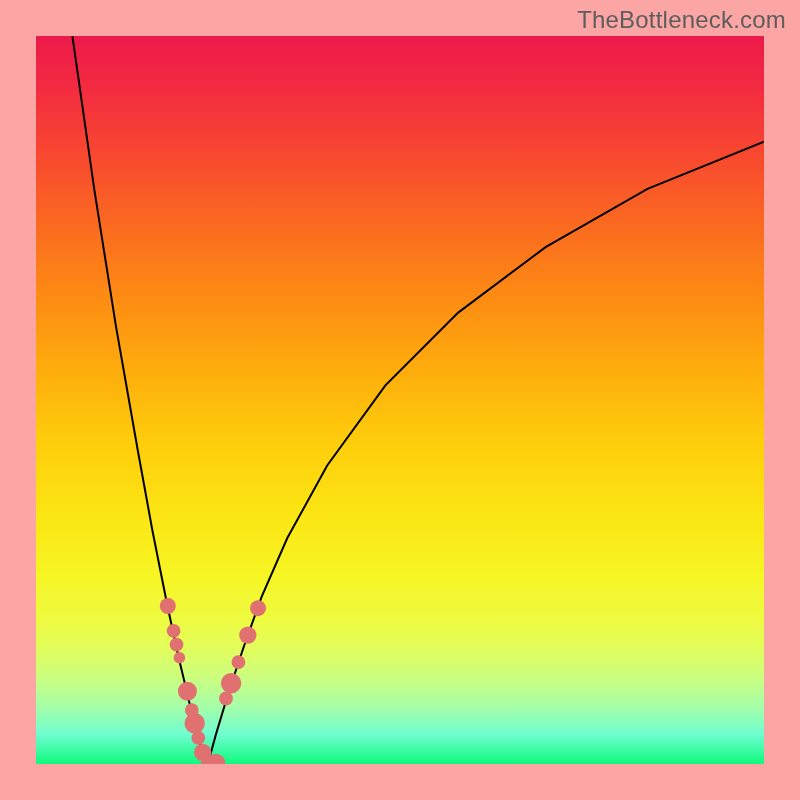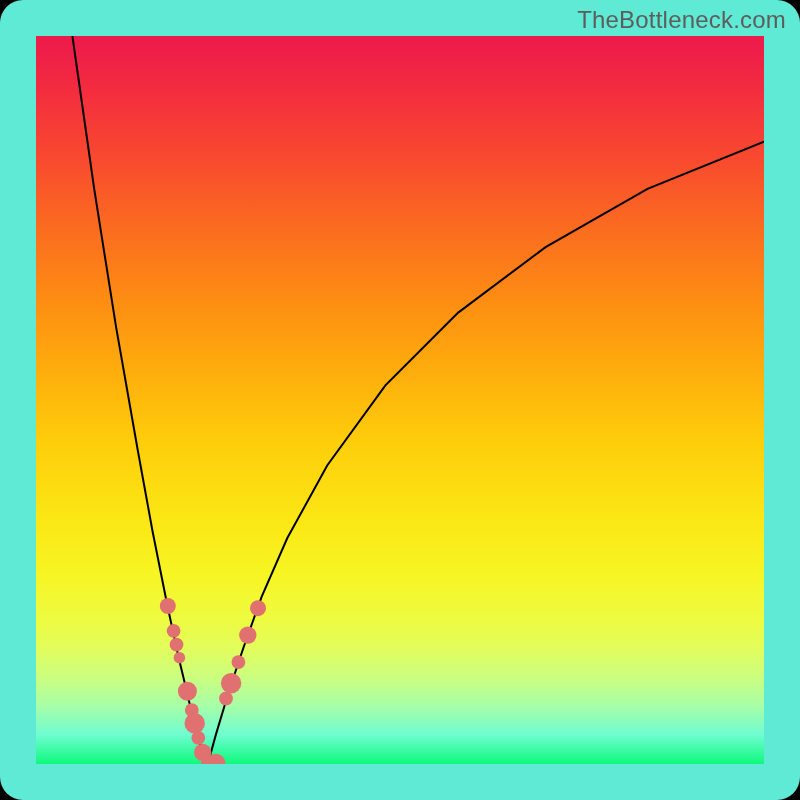--- a/index.html
+++ b/index.html
@@ -7,22 +7,21 @@
     padding: 0;
     width: 800px;
     height: 800px;
     overflow: hidden;
     background: #000;
     font-family: Arial, Helvetica, sans-serif;
   }
   .frame {
     position: absolute;
     inset: 0;
-    background: #5eead4;
-    border-radius: 23px;
+    background: #fca5a5;
   }
   .plot {
     position: absolute;
     left: 36px;
     top: 36px;
     width: 728px;
     height: 728px;
     overflow: hidden;
   }
   .gradient {

